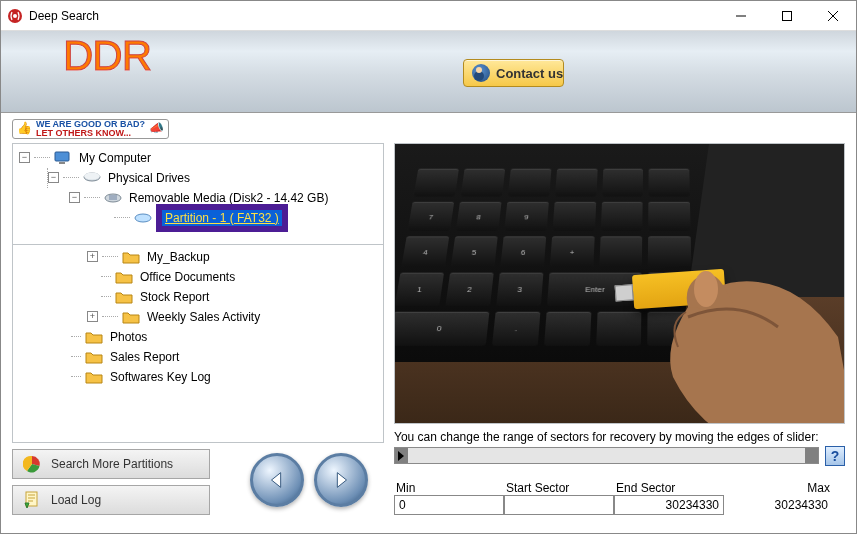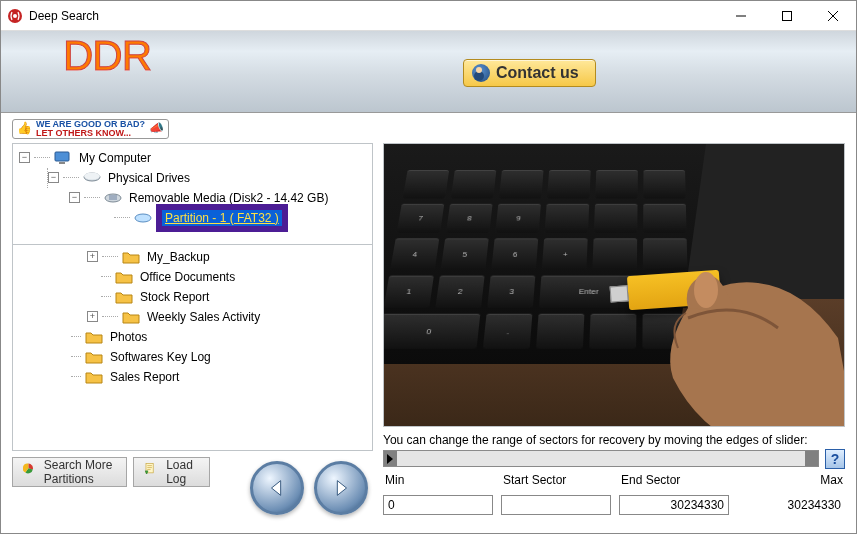--- a/index.html
+++ b/index.html
@@ -10,21 +10,21 @@
 .titlebar-icon { width: 16px; height: 16px; margin: 0 6px; }
 .titlebar-icon svg { width: 16px; height: 16px; }
 .titlebar-text { flex: 1; font-size: 12px; color: #000; }
 .win-btns { display: flex; }
 .win-btn { width: 46px; height: 30px; display: flex; align-items: center; justify-content: center; font-size: 13px; color: #000; }
 
 
 .banner { height: 82px; background: linear-gradient(180deg,#cfd6dd 0%,#e6eef4 25%,#d3dbe2 55%,#bcc6cf 100%); position: relative; border-bottom: 1px solid #999; }
 .ddr-logo { position: absolute; left: 62px; top: 1px; font-family: Impact, Arial Black, sans-serif; font-size: 42px; font-weight: 400; letter-spacing: -1px; color: #ff7a00; -webkit-text-stroke: 1px #c44; text-shadow: 0 1px 0 #fff; }
 .subtitle { position: absolute; left: 28px; top: 60px; font-size: 17px; color: #2f74d0; font-weight: 600; letter-spacing: 0.5px; }
-.contact-btn { position: absolute; left: 462px; top: 28px; height: 28px; padding: 0 16px 0 8px; background: linear-gradient(180deg,#ffe89a,#f6c848); border: 1px solid #b38b1f; border-radius: 4px; display: flex; align-items: center; gap: 6px; font-size: 16px; font-weight: 600; color: #333; box-shadow: inset 0 1px 0 rgba(255,255,255,.6); }
+.contact-btn { position: absolute; left: 462px; top: 28px; height: 28px; padding: 0 0 0 8px; background: linear-gradient(180deg,#ffe89a,#f6c848); border: 1px solid #b38b1f; border-radius: 4px; display: flex; align-items: center; gap: 6px; font-size: 13px; font-weight: 600; color: #333; box-shadow: inset 0 1px 0 rgba(255,255,255,.6); }
 .contact-icon { width: 18px; height: 18px; border-radius: 50%; background: radial-gradient(circle at 40% 35%, #5993d4, #234a7a); position: relative; }
 .contact-icon::after { content:""; position:absolute; left:4px; top:3px; width:6px; height:6px; border-radius:50%; background:#f9d6a8; box-shadow: 0 6px 0 2px #234a7a; }
 
 
 .main { position: absolute; top: 112px; left: 0; right: 0; bottom: 0; padding: 6px 12px 10px 12px; }
 .feedback-tag { display: inline-flex; align-items: center; height: 20px; border: 1px solid #999; border-radius: 3px; padding: 0 4px; font-family: "Courier New", monospace; font-size: 9px; font-weight: bold; line-height: 9px; background: #fff; margin-bottom: 4px; }
 .feedback-tag .thumb { color:#3d7dd8; margin-right:4px; font-size:12px; }
 .feedback-tag .horn { color:#c33; margin-left:4px; font-size:12px; }
 .feedback-lines { display: inline-block; }
 .feedback-l1 { color: #1a52a5; }
@@ -46,21 +46,21 @@
 .dots { display:inline-block; width:16px; border-bottom:1px dotted #aaa; height:1px; margin-right:2px; flex-shrink:0; }
 .icon { width: 18px; height: 16px; margin: 0 4px 0 2px; flex-shrink:0; display:inline-flex; align-items:center; justify-content:center; }
 .node-label { padding: 1px 3px; }
 .node-label.sel { background: #0a61d8; color: #fde047; border:6px solid #4c1d95;text-decoration:underline; }
 .ind { display:inline-block; flex-shrink:0; }
 
 .i-comp svg, .i-drive svg, .i-usb svg, .i-part svg, .i-folder svg { width:18px; height:14px; }
 .dotted-v { border-left:1px dotted #aaa; }
 
 .bottom-row { display: flex; align-items: flex-start; margin-top: 6px; gap: 8px; }
-.btn-stack { width: 198px; display:flex; flex-direction:row; gap:6px; }
+.btn-stack { width: 198px; display:flex; flex-direction:column; gap:6px; }
 .flat-btn { height: 30px; background: linear-gradient(180deg,#f4f4f4,#dcdcdc); border:1px solid #a6a6a6; display:flex; align-items:center; gap:10px; padding:0 10px; font-size:12px; color:#333; }
 .pie-icon { width:18px; height:18px; }
 .log-icon { width:18px; height:18px; }
 .nav-arrows { display:flex; gap:10px; align-items:center; margin-left:32px; margin-top:4px; }
 .arrow-btn { width:54px; height:54px; border-radius:50%; background: radial-gradient(circle at 35% 30%, #eef6ff 0%, #6d8fb5 70%, #2b4f77 100%); border:3px solid #5b7da3; display:flex; align-items:center; justify-content:center; box-shadow: 0 2px 4px rgba(0,0,0,.3); }
 .arrow-btn svg { width:22px; height:22px; }
 
 
 .img-panel { flex: 1; border: 1px solid #bfc4c8; background: #222; position: relative; overflow: hidden; }
 .scene-wood { position:absolute; left:0; top:55%; right:0; bottom:0; background: linear-gradient(180deg,#5a3d28,#3b2818); }
@@ -76,21 +76,21 @@
 .slider-row { display:flex; align-items:center; gap:4px; margin-top:2px; }
 .slider-bar { flex:1; height:17px; border:1px solid #8a8a8a; background:#e5e5e5; position:relative; }
 .slider-bar::before, .slider-bar::after { content:""; position:absolute; top:0; bottom:0; width:13px; background:#808080; }
 .slider-bar::before { left:0; }
 .slider-bar::after { right:0; }
 .slider-tri-l,.slider-tri-r { position:absolute; top:3px; width:0; height:0; border-top:5px solid transparent; border-bottom:5px solid transparent; }
 .slider-tri-l { left:3px; border-left:6px solid #000; }
 .slider-tri-r { right:3px; border-right:6px solid #000; }
 .help-btn { width:20px; height:20px; border:1px solid #2a5fa8; background: linear-gradient(180deg,#dfeeff,#a6c5e8); color:#1a4e9e; font-weight:bold; display:flex; align-items:center; justify-content:center; font-size:14px; margin-left:2px; }
 
-.sector-grid { display:grid; grid-template-columns: 110px 110px 110px 108px; gap:8px; margin-top:4px; font-size:12px; }
+.sector-grid { display:grid; grid-template-columns: 110px 110px 110px 108px; gap:0; margin-top:15px; font-size:12px; }
 .sector-grid .lbl { padding: 0 2px; }
 .sector-grid input { width:100%; height:20px; border:1px solid #888; font-size:12px; padding:0 4px; background:#fff; }
 .sector-grid .ro { border:none; background:transparent; text-align:right; }
 </style>
 </head>
 <body>
 
 <div class="titlebar">
   <span class="titlebar-icon">
     <svg viewBox="0 0 16 16">
@@ -237,30 +237,30 @@
             </span>
           <span class="node-label">Photos</span>
         </div>
         <div class="node" style="padding-left:56px">
           <span class="dots" style="width:10px"></span>
           <span class="icon">
               <svg viewBox="0 0 18 14">
                 <path d="M1 3h5l2 2h9v8H1z" fill="#f6c246" stroke="#b88614"></path>
               </svg>
             </span>
+          <span class="node-label">Sales Report</span>
+        </div>
+        <div class="node" style="padding-left:56px">
+          <span class="dots" style="width:10px"></span>
+          <span class="icon">
+              <svg viewBox="0 0 18 14">
+                <path d="M1 3h5l2 2h9v8H1z" fill="#f6c246" stroke="#b88614"></path>
+              </svg>
+            </span>
           <span class="node-label">Softwares Key Log</span>
-        </div>
-        <div class="node" style="padding-left:56px">
-          <span class="dots" style="width:10px"></span>
-          <span class="icon">
-              <svg viewBox="0 0 18 14">
-                <path d="M1 3h5l2 2h9v8H1z" fill="#f6c246" stroke="#b88614"></path>
-              </svg>
-            </span>
-          <span class="node-label">Sales Report</span>
         </div>
       </div>
 
       <div class="bottom-row">
         <div class="btn-stack">
           <div class="flat-btn">
             <span class="pie-icon"><svg viewBox="0 0 18 18">
                   <circle cx="9" cy="9" r="8" fill="#e8e8e8"></circle>
                   <path d="M9 9 L9 1 A8 8 0 0 1 16.5 11 z" fill="#d73a2f"></path>
                   <path d="M9 9 L16.5 11 A8 8 0 0 1 4 16 z" fill="#3a9a3a"></path>

